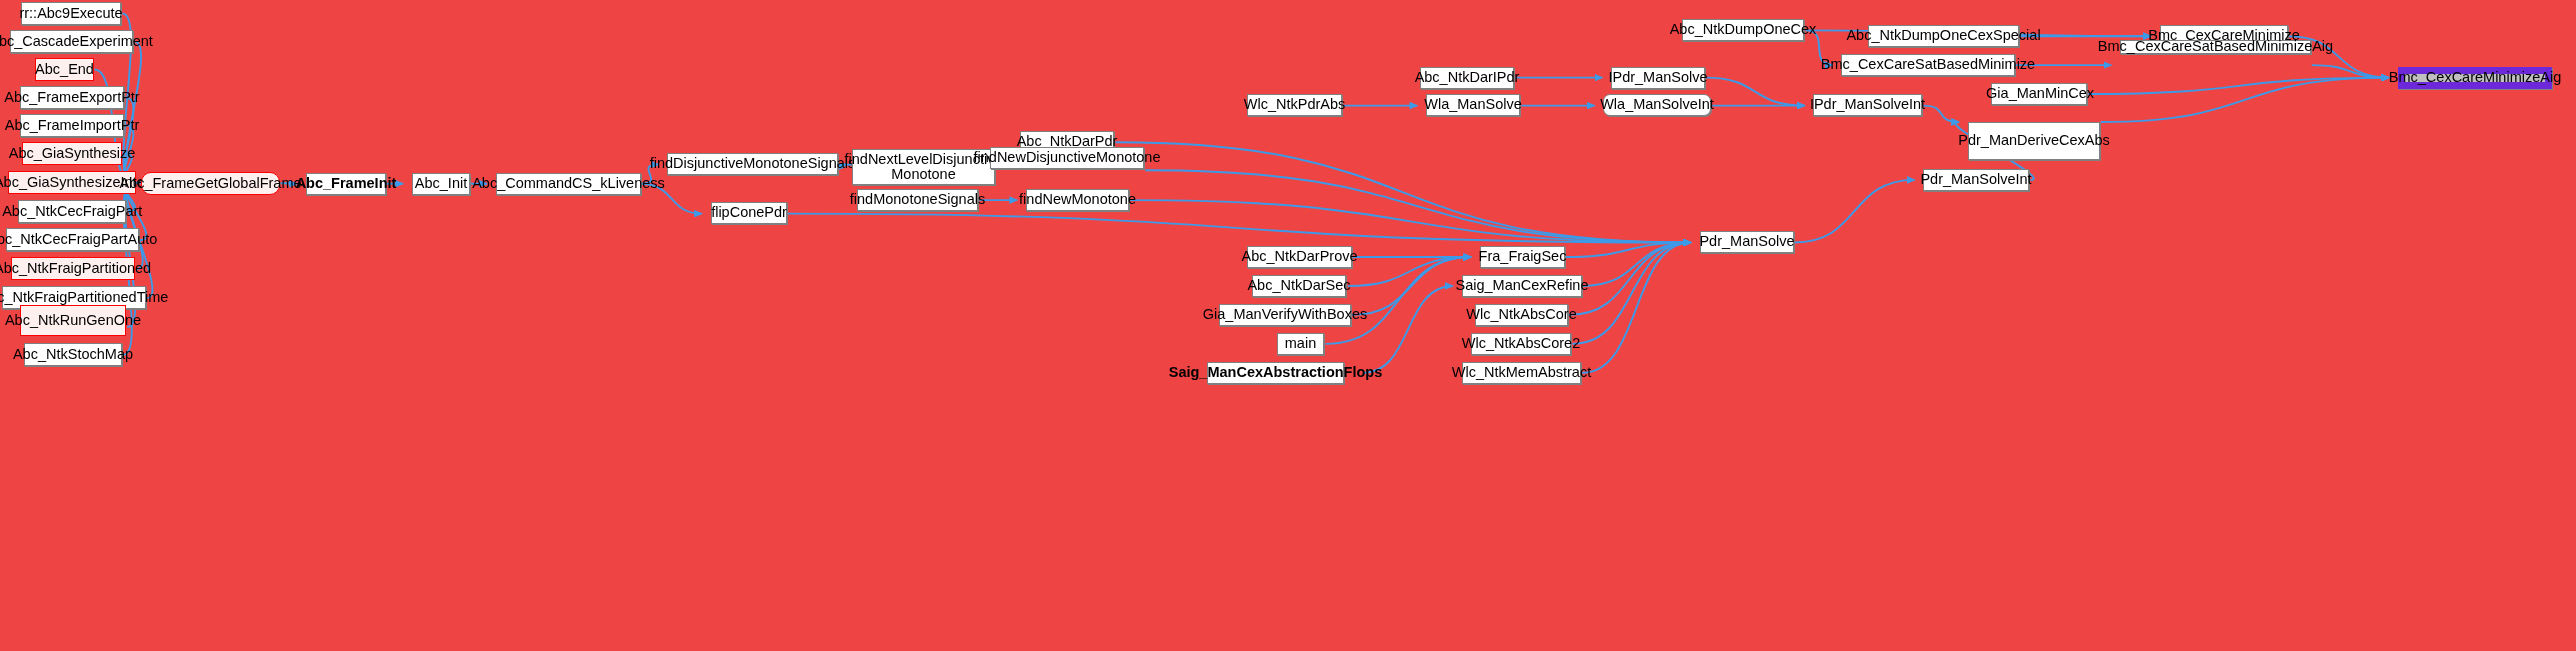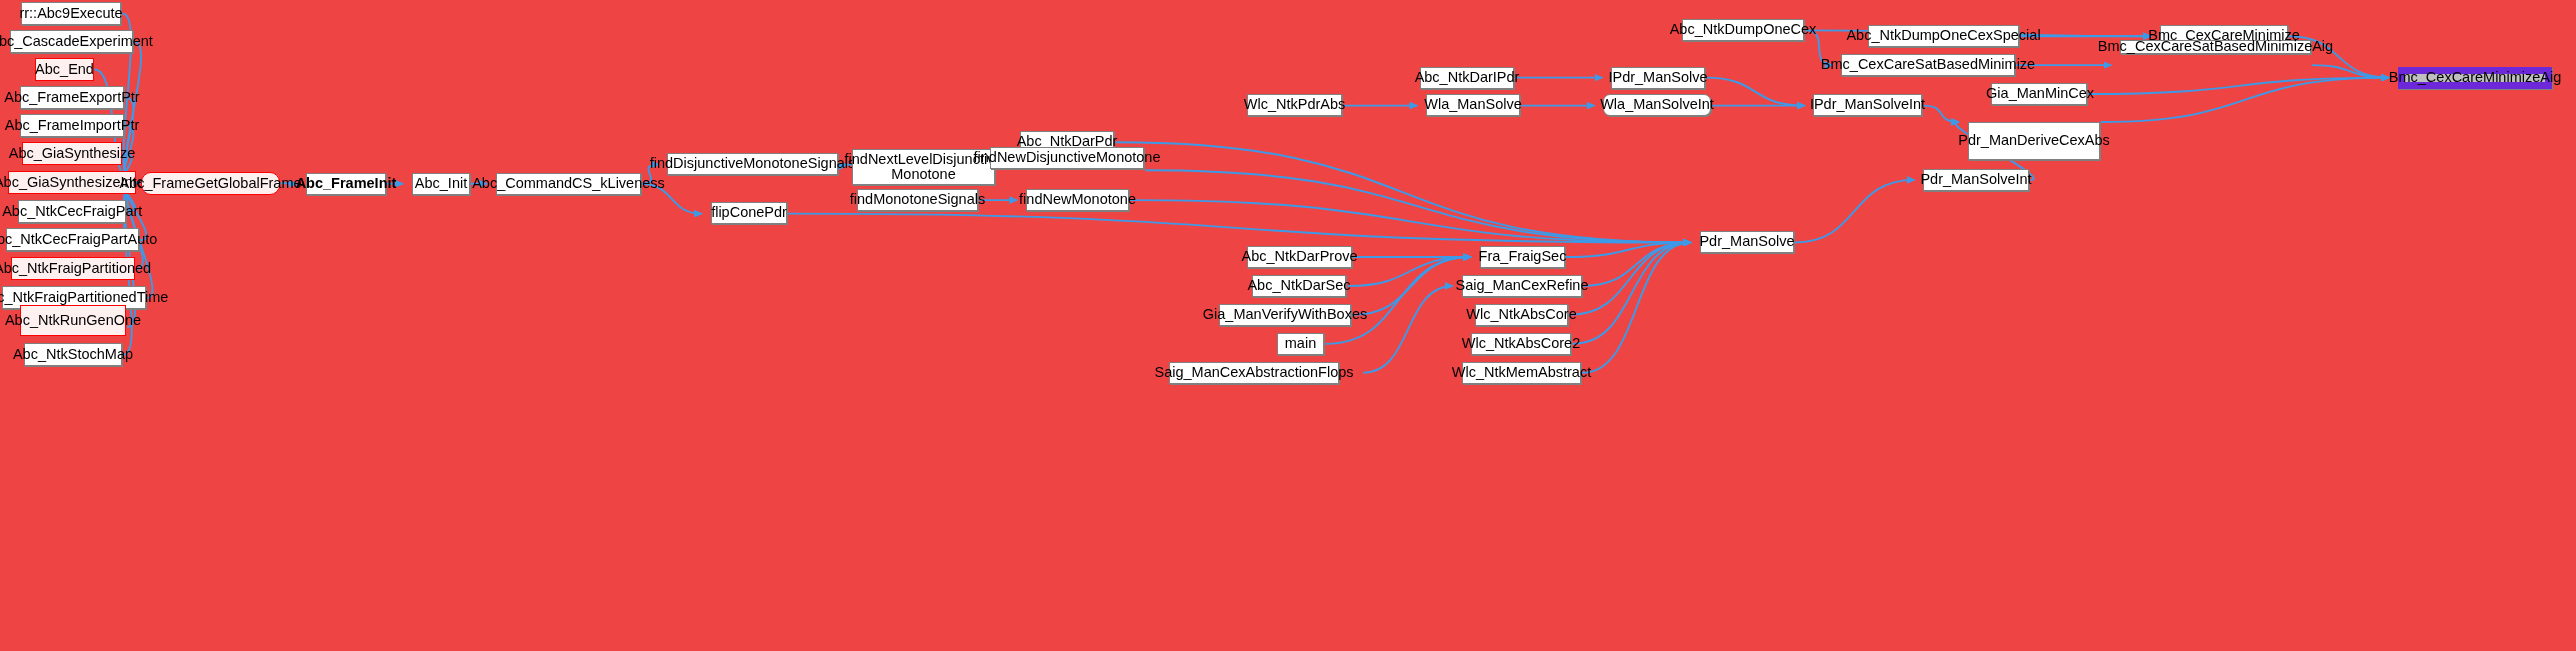--- a/index.html
+++ b/index.html
@@ -113,21 +113,21 @@
       <div class="node" style="left: 852px; top: 149px; width: 143px; height: 36px;">findNextLevelDisjunctive
 Monotone</div>
       <div class="node" style="left: 857px; top: 189px; width: 121px; height: 22px;">findMonotoneSignals</div>
       <div class="node" style="left: 1020px; top: 131px; width: 94px; height: 22px;">Abc_NtkDarPdr</div>
       <div class="node" style="left: 990px; top: 147px; width: 154px; height: 22px;">findNewDisjunctiveMonotone</div>
       <div class="node" style="left: 1026px; top: 189px; width: 103px; height: 22px;">findNewMonotone</div>
       <div class="node" style="left: 1247px; top: 246px; width: 105px; height: 22px;">Abc_NtkDarProve</div>
       <div class="node" style="left: 1252px; top: 275px; width: 94px; height: 22px;">Abc_NtkDarSec</div>
       <div class="node" style="left: 1219px; top: 304px; width: 132px; height: 22px;">Gia_ManVerifyWithBoxes</div>
       <div class="node" style="left: 1277px; top: 333px; width: 47px; height: 22px;">main</div>
-      <div class="node" style="left: 1169px; top: 362px; width: 170px; height: 22px;">Saig_ManCexAbstractionFlops</div>
+      <div class="node" style="left: 1207px; top: 362px; width: 137px; height: 22px; font-weight: bold;">Saig_ManCexAbstractionFlops</div>
       <div class="node" style="left: 1480px; top: 246px; width: 85px; height: 22px;">Fra_FraigSec</div>
       <div class="node" style="left: 1462px; top: 275px; width: 120px; height: 22px;">Saig_ManCexRefine</div>
       <div class="node" style="left: 1475px; top: 304px; width: 93px; height: 22px;">Wlc_NtkAbsCore</div>
       <div class="node" style="left: 1471px; top: 333px; width: 100px; height: 22px;">Wlc_NtkAbsCore2</div>
       <div class="node" style="left: 1462px; top: 362px; width: 119px; height: 22px;">Wlc_NtkMemAbstract</div>
       <div class="node" style="left: 1247px; top: 94px; width: 95px; height: 22px;">Wlc_NtkPdrAbs</div>
       <div class="node" style="left: 1420px; top: 67px; width: 94px; height: 22px;">Abc_NtkDarIPdr</div>
       <div class="node" style="left: 1426px; top: 94px; width: 94px; height: 22px;">Wla_ManSolve</div>
       <div class="node" style="left: 1611px; top: 67px; width: 94px; height: 22px;">IPdr_ManSolve</div>
       <div class="node" style="left: 1603px; top: 94px; width: 108px; height: 22px; border-radius: 7px;">Wla_ManSolveInt</div>

